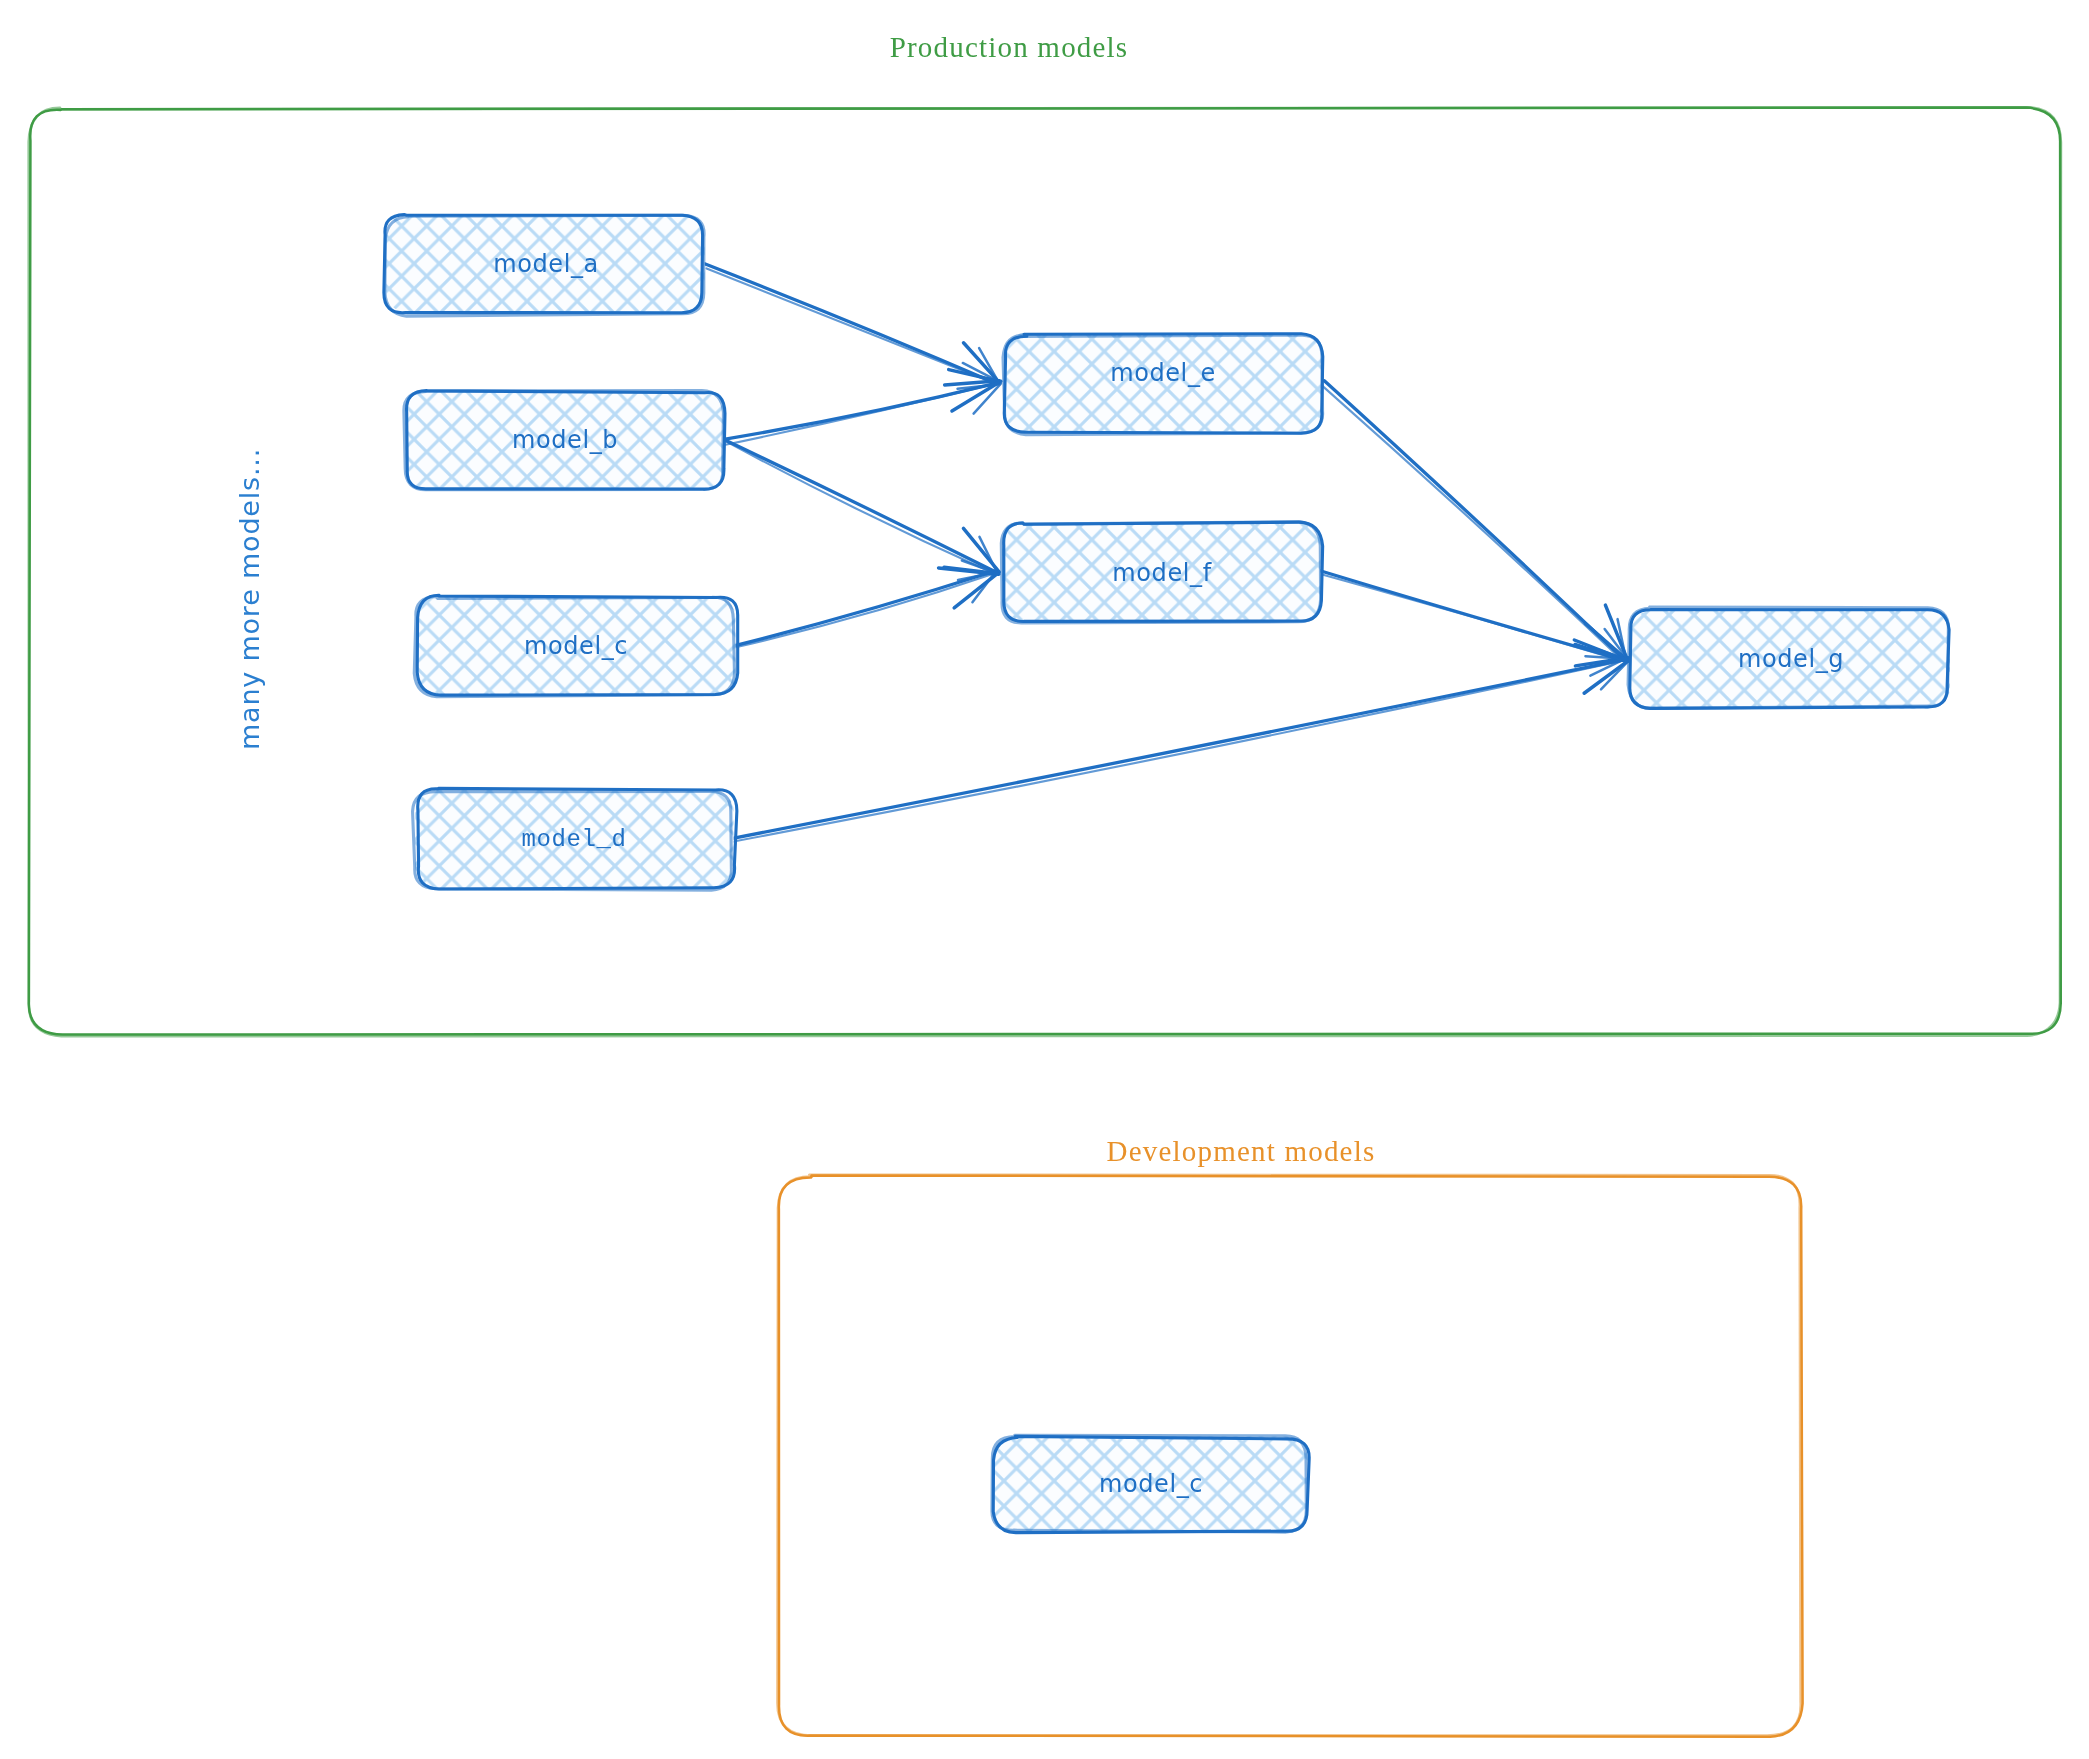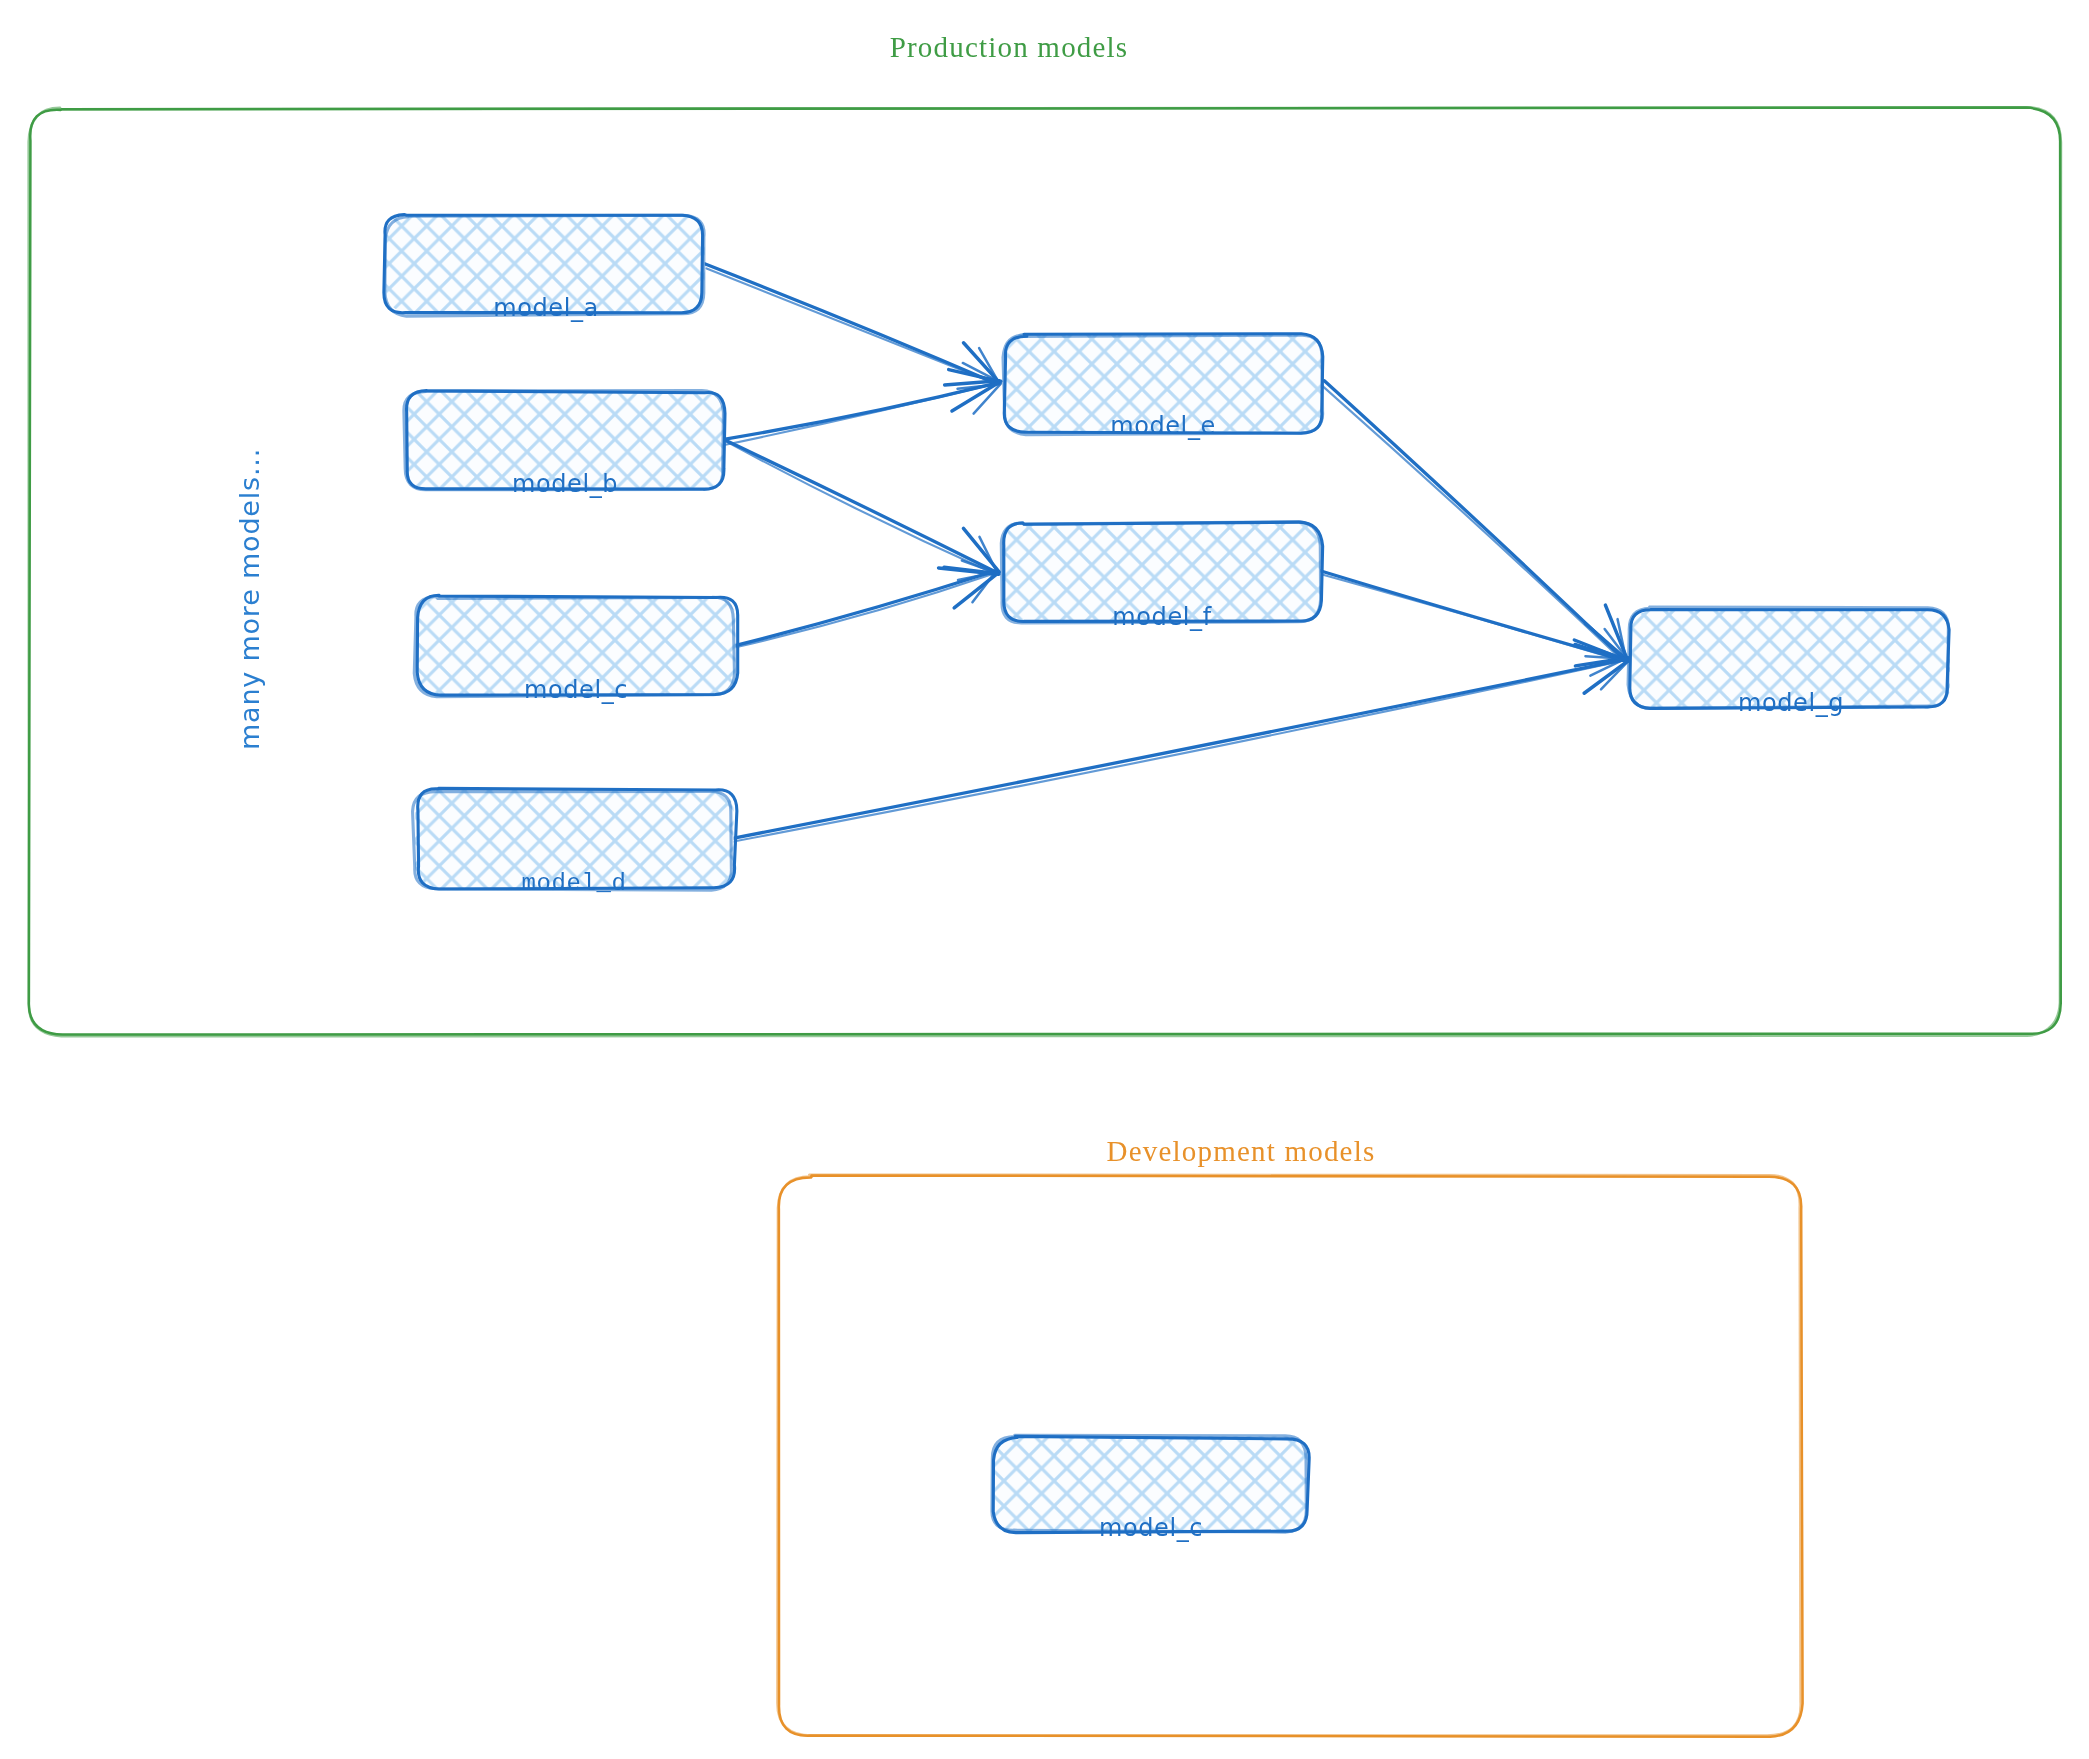--- a/index.html
+++ b/index.html
@@ -34,21 +34,20 @@
 
   .node-label {
     position: absolute;
     font-family: "DejaVu Sans", sans-serif;
     font-size: 24px;
     color: #1f6fc4;
     letter-spacing: 0.6px;
     white-space: nowrap;
     transform: translate(-50%, -50%);
     pointer-events: none;
-    margin-top: 44px;
   }
   .side-label {
     position: absolute;
     font-family: "DejaVu Sans", sans-serif;
     font-size: 27px;
     color: #2b7fd0;
     letter-spacing: 0.8px;
     white-space: nowrap;
     transform-origin: 50% 50%;
   }
@@ -182,19 +181,19 @@
 
   <div class="group-title" id="dev-title">Development models</div>
 
   <div class="side-label" id="side-note" style="left: 249px; top: 599px; transform: translate(-50%, -50%) rotate(-90deg);">many more models...</div>
 
   <div id="node-labels">
       <div class="node-label" style="left: 546px; top: 264px;">model_a</div>
       <div class="node-label" style="left: 565px; top: 440px; text-align: right;">model_b</div>
       <div class="node-label" style="left: 576px; top: 646px;">model_c</div>
       <div class="node-label" style="left: 574px; top: 839px; font-family: Liberation Mono, monospace;">model_d</div>
-      <div class="node-label" style="left: 1163px; top: 382px;">model_e</div>
+      <div class="node-label" style="left: 1163px; top: 373px;">model_e</div>
       <div class="node-label" style="left: 1162px; top: 573px;">model_f</div>
       <div class="node-label" style="left: 1791px; top: 659px;">model_g</div>
       <div class="node-label" style="left: 1151px; top: 1484px;">model_c</div>
     </div>
 </div>
 
 
 </body></html>

